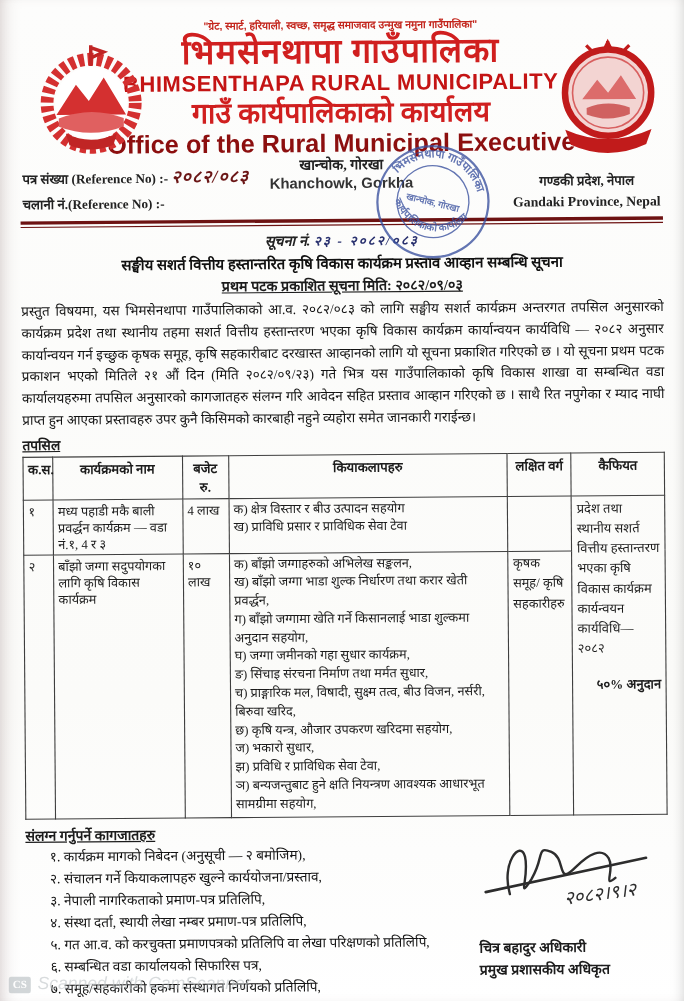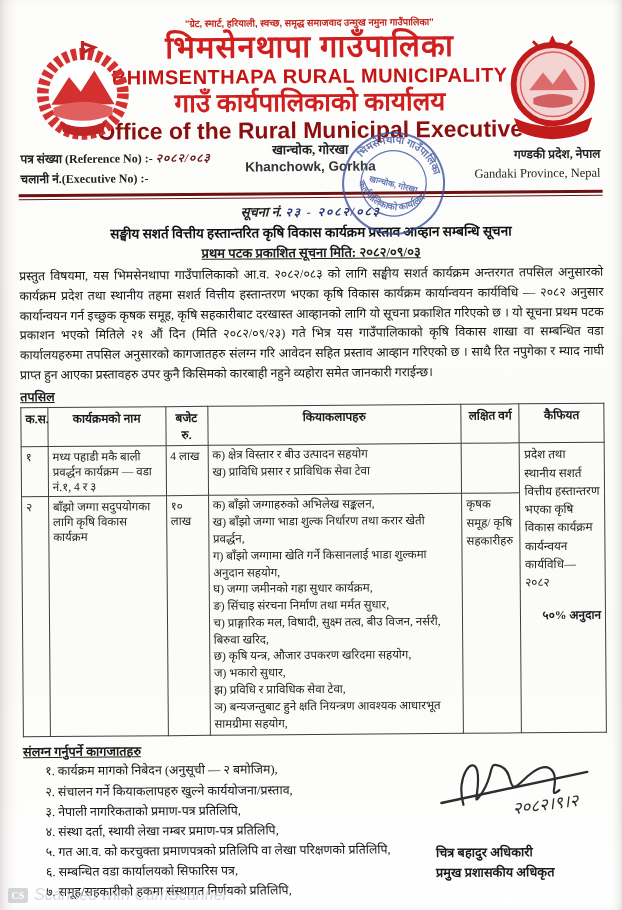--- a/index.html
+++ b/index.html
@@ -19,24 +19,24 @@
   .logo-left{position:absolute;left:12px;top:2px;width:106px;height:116px;}
   .logo-right{position:absolute;right:0px;top:2px;width:98px;height:122px;}
   .muni-np{font-size:31px;font-weight:bold;color:#d01f1f;line-height:1.05;letter-spacing:1px;}
   .muni-en{font-size:20px;font-weight:bold;color:#c41414;font-family:"Liberation Sans",sans-serif;letter-spacing:.5px;line-height:1.1;margin-top:1px;}
   .office-np{font-size:26px;font-weight:bold;color:#d01f1f;line-height:1.1;margin-top:2px;}
   .office-en{font-size:23px;font-weight:bold;color:#8c0f0f;font-family:"Liberation Sans",sans-serif;line-height:1.05;margin-top:1px;}
   .place-np{font-size:13px;font-weight:bold;color:#222;line-height:1.3;}
   .place-en{font-size:13.5px;font-weight:bold;color:#333;font-family:"Liberation Sans",sans-serif;line-height:1.2;}
   .refrow{position:relative;display:flex;justify-content:space-between;margin-top:-34px;padding:0 2px;}
   .refcol{font-size:12px;font-weight:bold;color:#222;text-align:left;line-height:1.7;}
-  .refval{color:#6b1616;font-style:italic;font-size:12px;letter-spacing:1px;}
-  .provcol{font-size:12px;font-weight:bold;text-align:right;line-height:1.55;margin-top:0;}
+  .refval{color:#6b1616;font-style:italic;font-size:16px;letter-spacing:1px;}
+  .provcol{font-size:12px;font-weight:bold;text-align:center;line-height:1.55;margin-top:10px;}
   .prov-np{color:#222;}
-  .prov-en{font-weight:normal;color:#222;font-size:12.5px;}
+  .prov-en{font-weight:bold;color:#222;font-size:12.5px;}
   .stamp{position:absolute;left:336px;top:128px;width:118px;height:112px;opacity:.78;transform:rotate(14deg);pointer-events:none;}
   .double-rule{margin-top:4px;border-top:3px solid #6d1212;border-bottom:1.5px solid #6d1212;height:2.5px;}
 
   
   .notice-no{ text-align:center;margin-top:4px;font-size:13px;font-weight:bold;font-style:italic;color:#222;}
   .notice-no .hand{color:#28306e;font-size:12px;letter-spacing:2px;}
   .notice-title{text-align:center;font-size:13.5px;font-weight:bold;color:#111;margin-top:3px;}
   .published{text-align:center;font-size:13px;font-weight:bold;text-decoration:underline;margin-top:2px;}
   .body-par{font-size:12.3px;line-height:1.6;text-align:justify;margin-top:4px;color:#141414;}
   .tapsil{font-size:12.5px;font-weight:bold;text-decoration:underline;margin-top:3px;}
@@ -99,21 +99,21 @@
           <path d="M26 58 L40 40 L50 52 L62 36 L76 58 Z" fill="#d65151" opacity=".8"></path>
           <path d="M30 66 Q50 58 70 66 L70 72 Q50 80 30 72 Z" fill="#c74444" opacity=".8"></path>
           <path d="M10 86 Q50 104 90 86 L85 100 Q50 116 15 100 Z" fill="#c11b1b"></path>
         </svg>
       </div>
 
       <div class="refrow">
         <div class="refcol">
           <span>पत्र संख्या (Reference No) :-</span>
           <span class="refval">२०८२/०८३</span><br>
-          <span>चलानी नं.(Executive No) :-</span>
+          <span>चलानी नं.(Reference No) :-</span>
         </div>
         <div class="provcol">
           <span class="prov-np">गण्डकी प्रदेश, नेपाल</span><br>
           <span class="prov-en">Gandaki Province, Nepal</span>
         </div>
       </div>
 
       <div class="double-rule"></div>
 
       <div class="notice-no">

